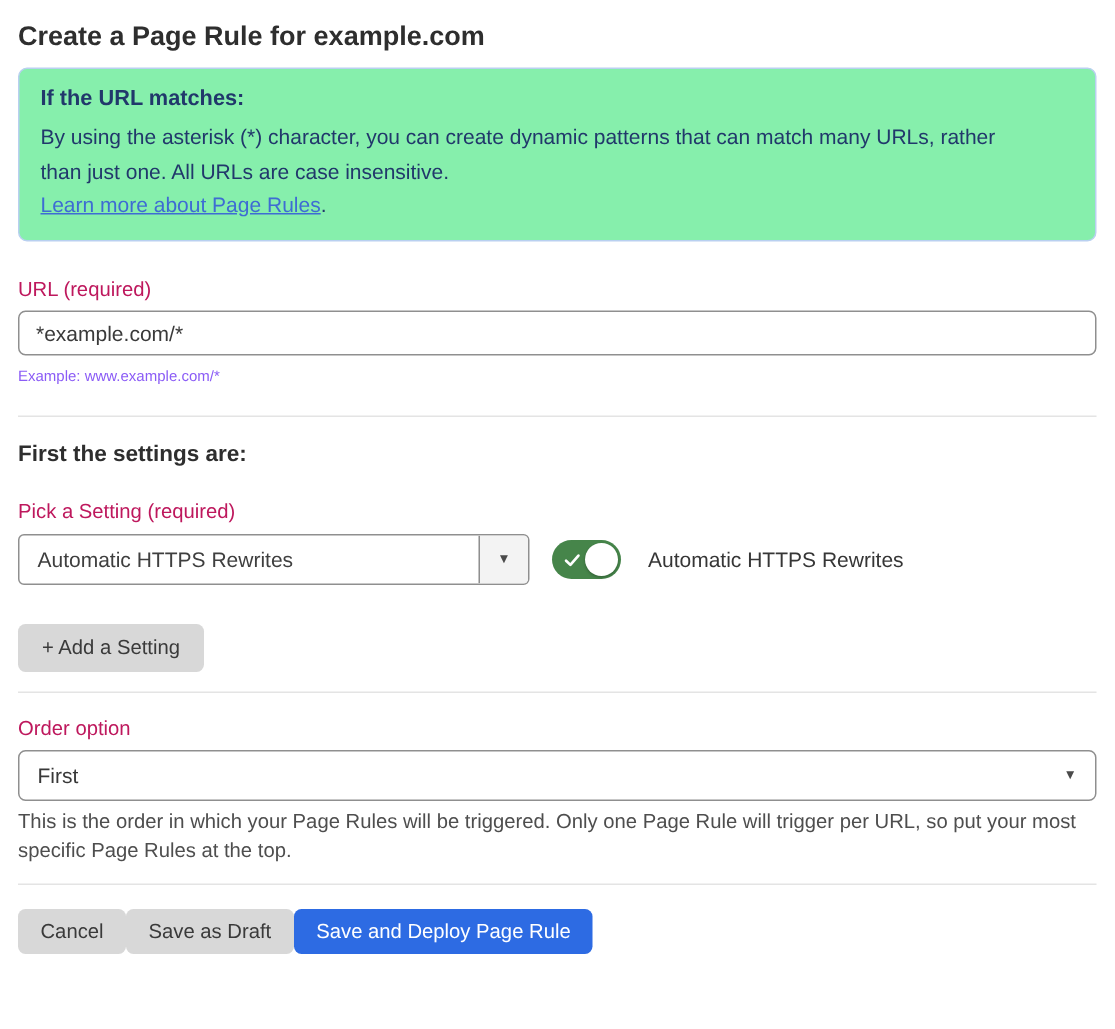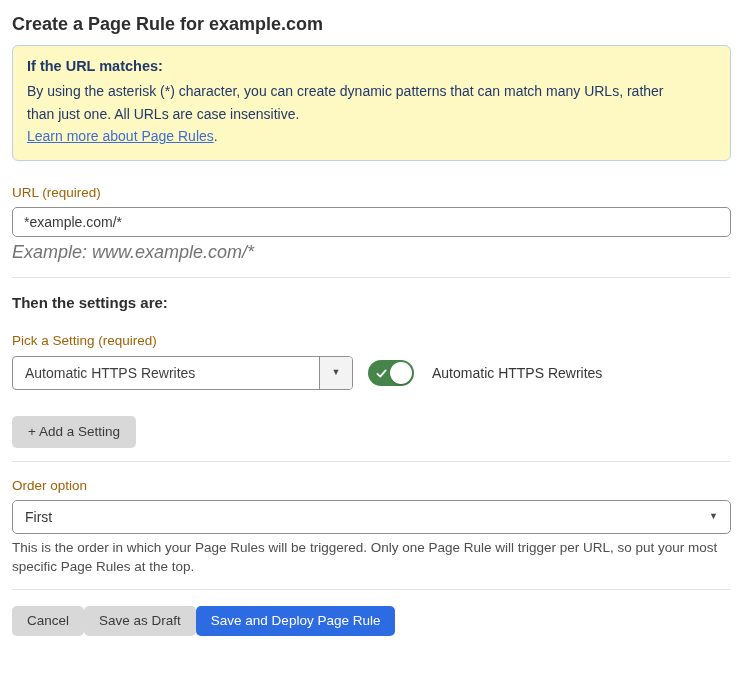--- a/index.html
+++ b/index.html
@@ -15,21 +15,21 @@
 
   h1.page-title {
     font-size: 18px;
     line-height: 22px;
     font-weight: 700;
     color: #2e2e2e;
     margin-bottom: 10px;
   }
 
   .info-box {
-    background: #fef9c3;
+    background: #86efac;
     border: 1px solid #b9d0f0;
     border-radius: 6px;
     padding: 11px 14px 12px 14px;
     color: #21386b;
     font-size: 14px;
     line-height: 22.5px;
     margin-bottom: 24px;
   }
   .info-heading {
     font-weight: 700;
@@ -41,44 +41,43 @@
   .info-link {
     color: #3e6cd3;
     text-decoration: underline;
     cursor: pointer;
   }
 
   .field-label {
     display: block;
     font-size: 13.5px;
     line-height: 16px;
-    color: #a16207;
+    color: #be185d;
     margin-bottom: 6px;
   }
 
   .text-input {
     display: block;
     width: 100%;
     height: 30px;
     border: 1px solid #8f8f8f;
     border-radius: 5px;
     padding: 0 11px;
     font-family: "Liberation Sans", "DejaVu Sans", sans-serif;
     font-size: 14px;
     color: #3a3a3a;
     background: #ffffff;
     outline: none;
   }
 
   .helper {
-    font-size: 18px;
+    font-size: 10px;
     line-height: 16px;
-    color: #737373;
+    color: #8b5cf6;
     margin-top: 7px;
-    font-style: italic;
   }
 
   hr.divider {
     border: none;
     border-top: 1px solid #e4e4e4;
     margin: 17px 0 16px 0;
   }
   hr.divider.tight { margin-top: 13px; }
 
   h2.section-heading {
@@ -216,21 +215,21 @@
     <div class="info-body">By using the asterisk (*) character, you can create dynamic patterns that can match many URLs, rather than just one. All URLs are case insensitive.</div>
     <div class="info-link-line"><a class="info-link">Learn more about Page Rules</a><span>.</span></div>
   </div>
 
   <label class="field-label">URL (required)</label>
   <input type="text" class="text-input" value="*example.com/*" style="">
   <div class="helper">Example: www.example.com/*</div>
 
   <hr class="divider">
 
-  <h2 class="section-heading">Then the settings are:</h2>
+  <h2 class="section-heading">First the settings are:</h2>
 
   <label class="field-label" style="margin-bottom:7px;">Pick a Setting (required)</label>
 
   <div class="setting-row">
     <div class="dropdown">
       <span class="dropdown-value">Automatic HTTPS Rewrites</span>
       <span class="dropdown-caret-seg">
         <span class="caret">▼</span>
       </span>
     </div>

